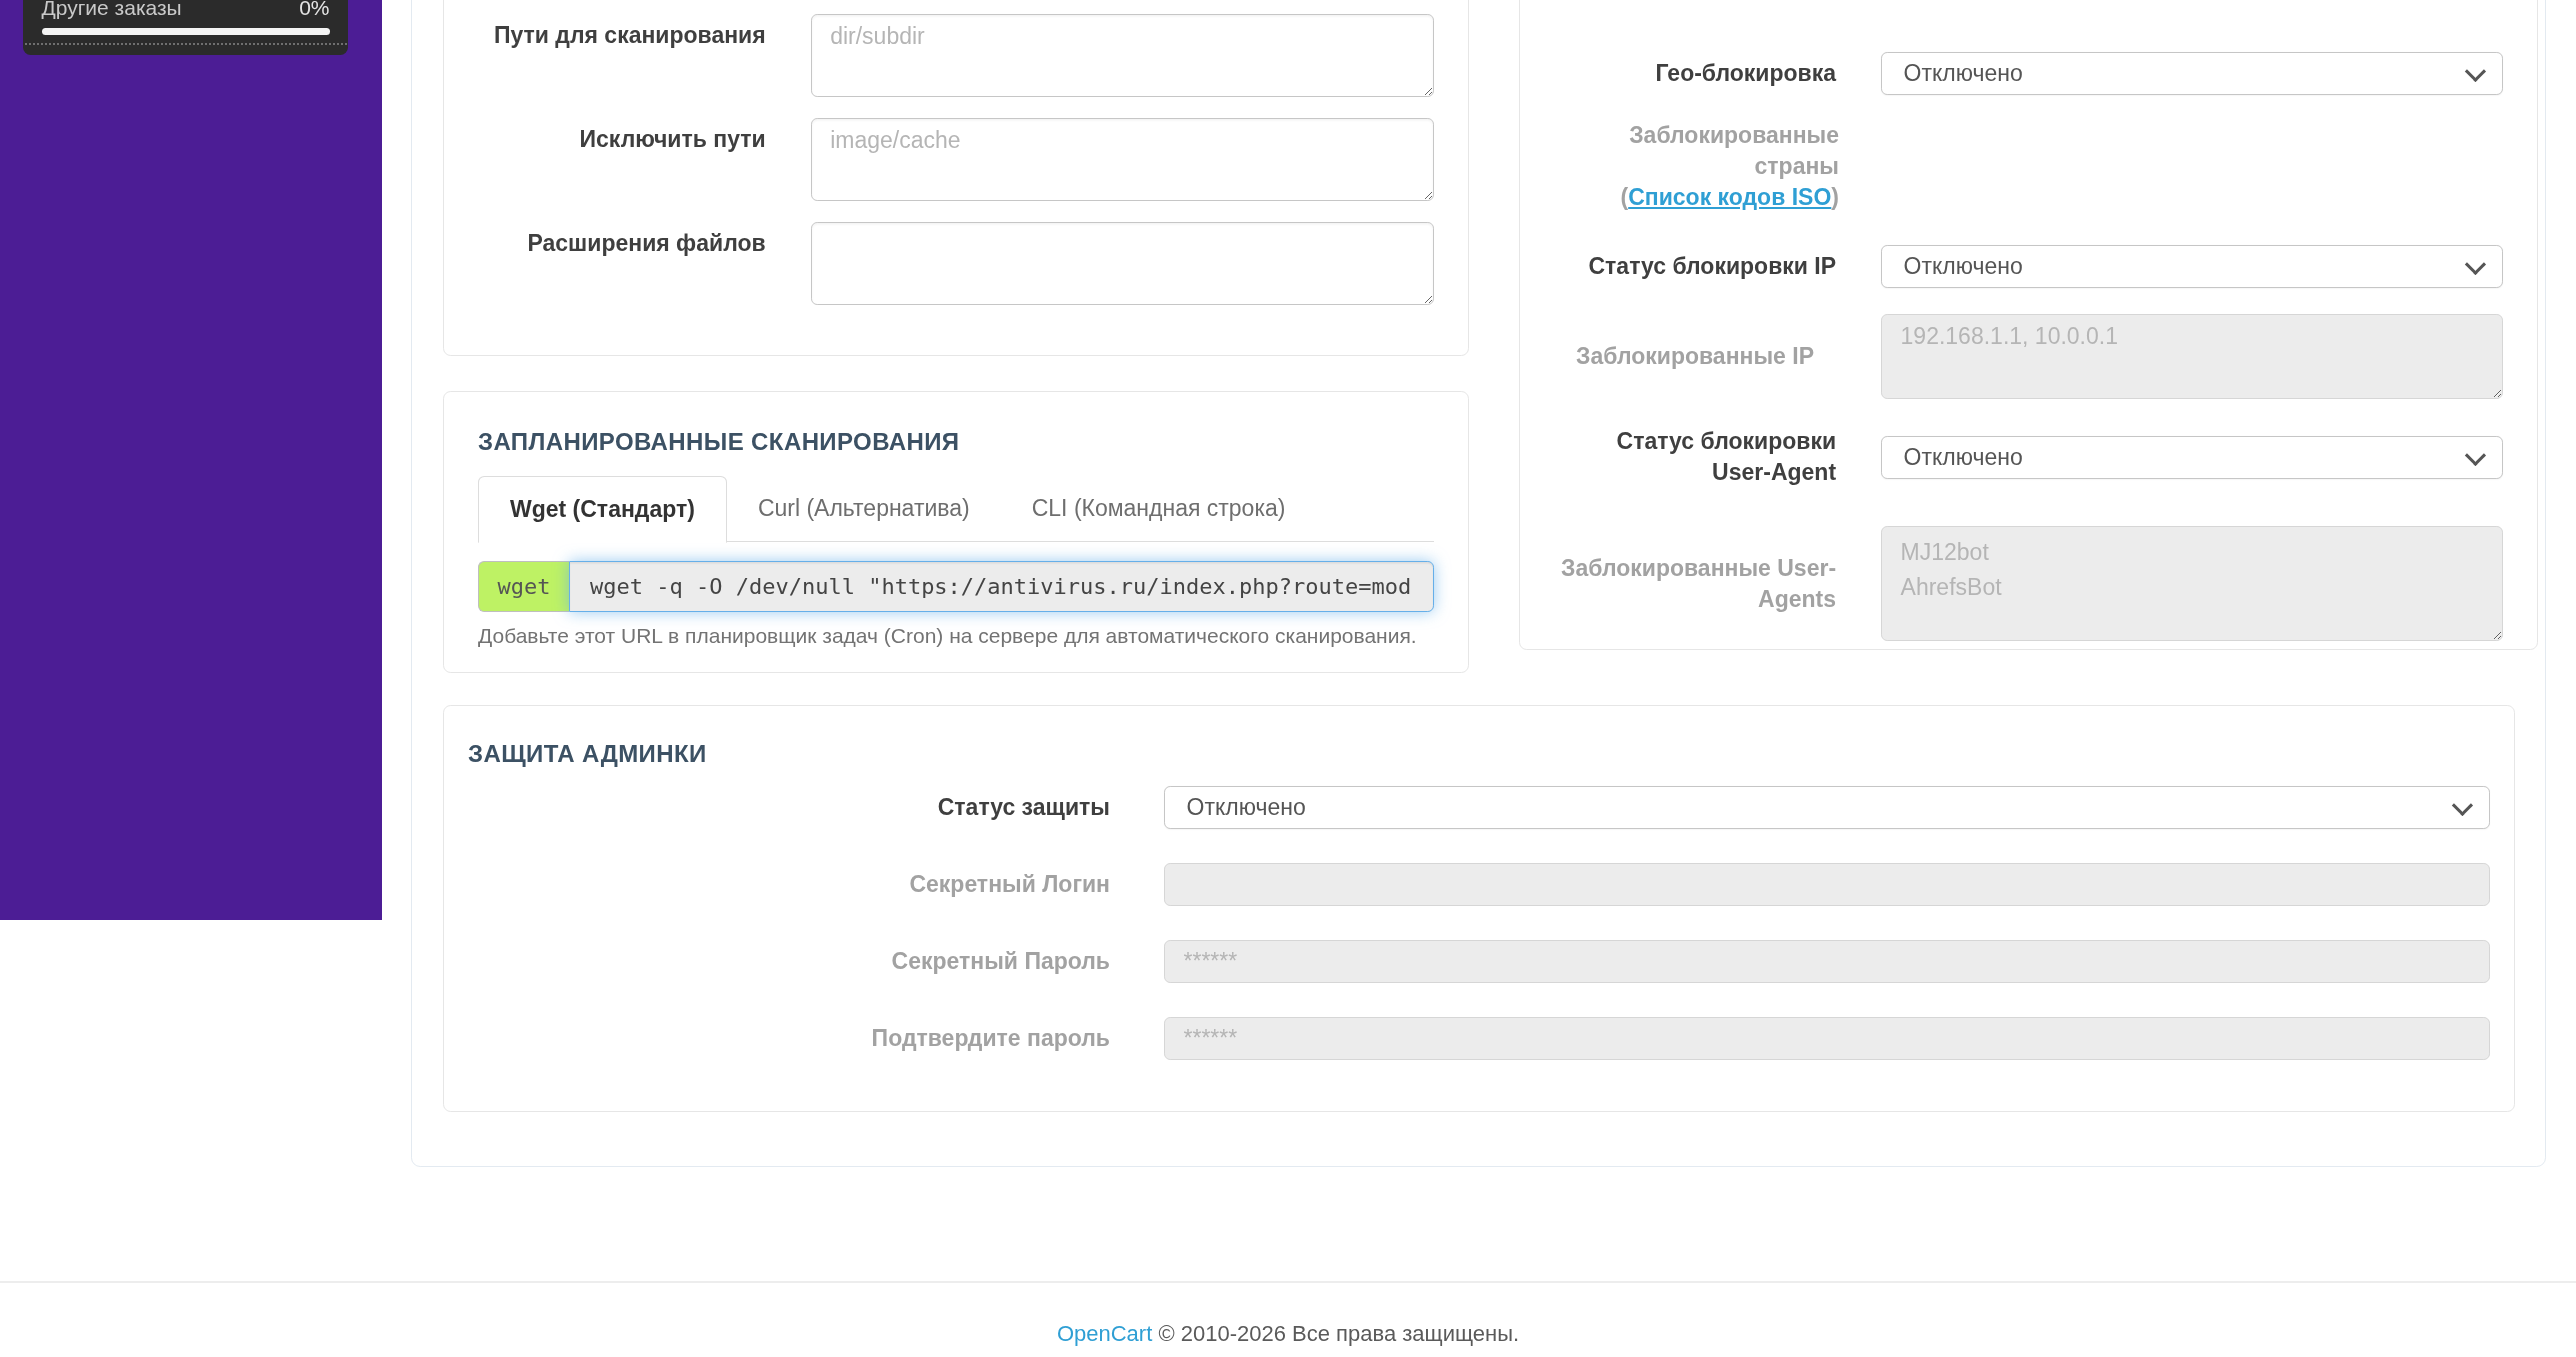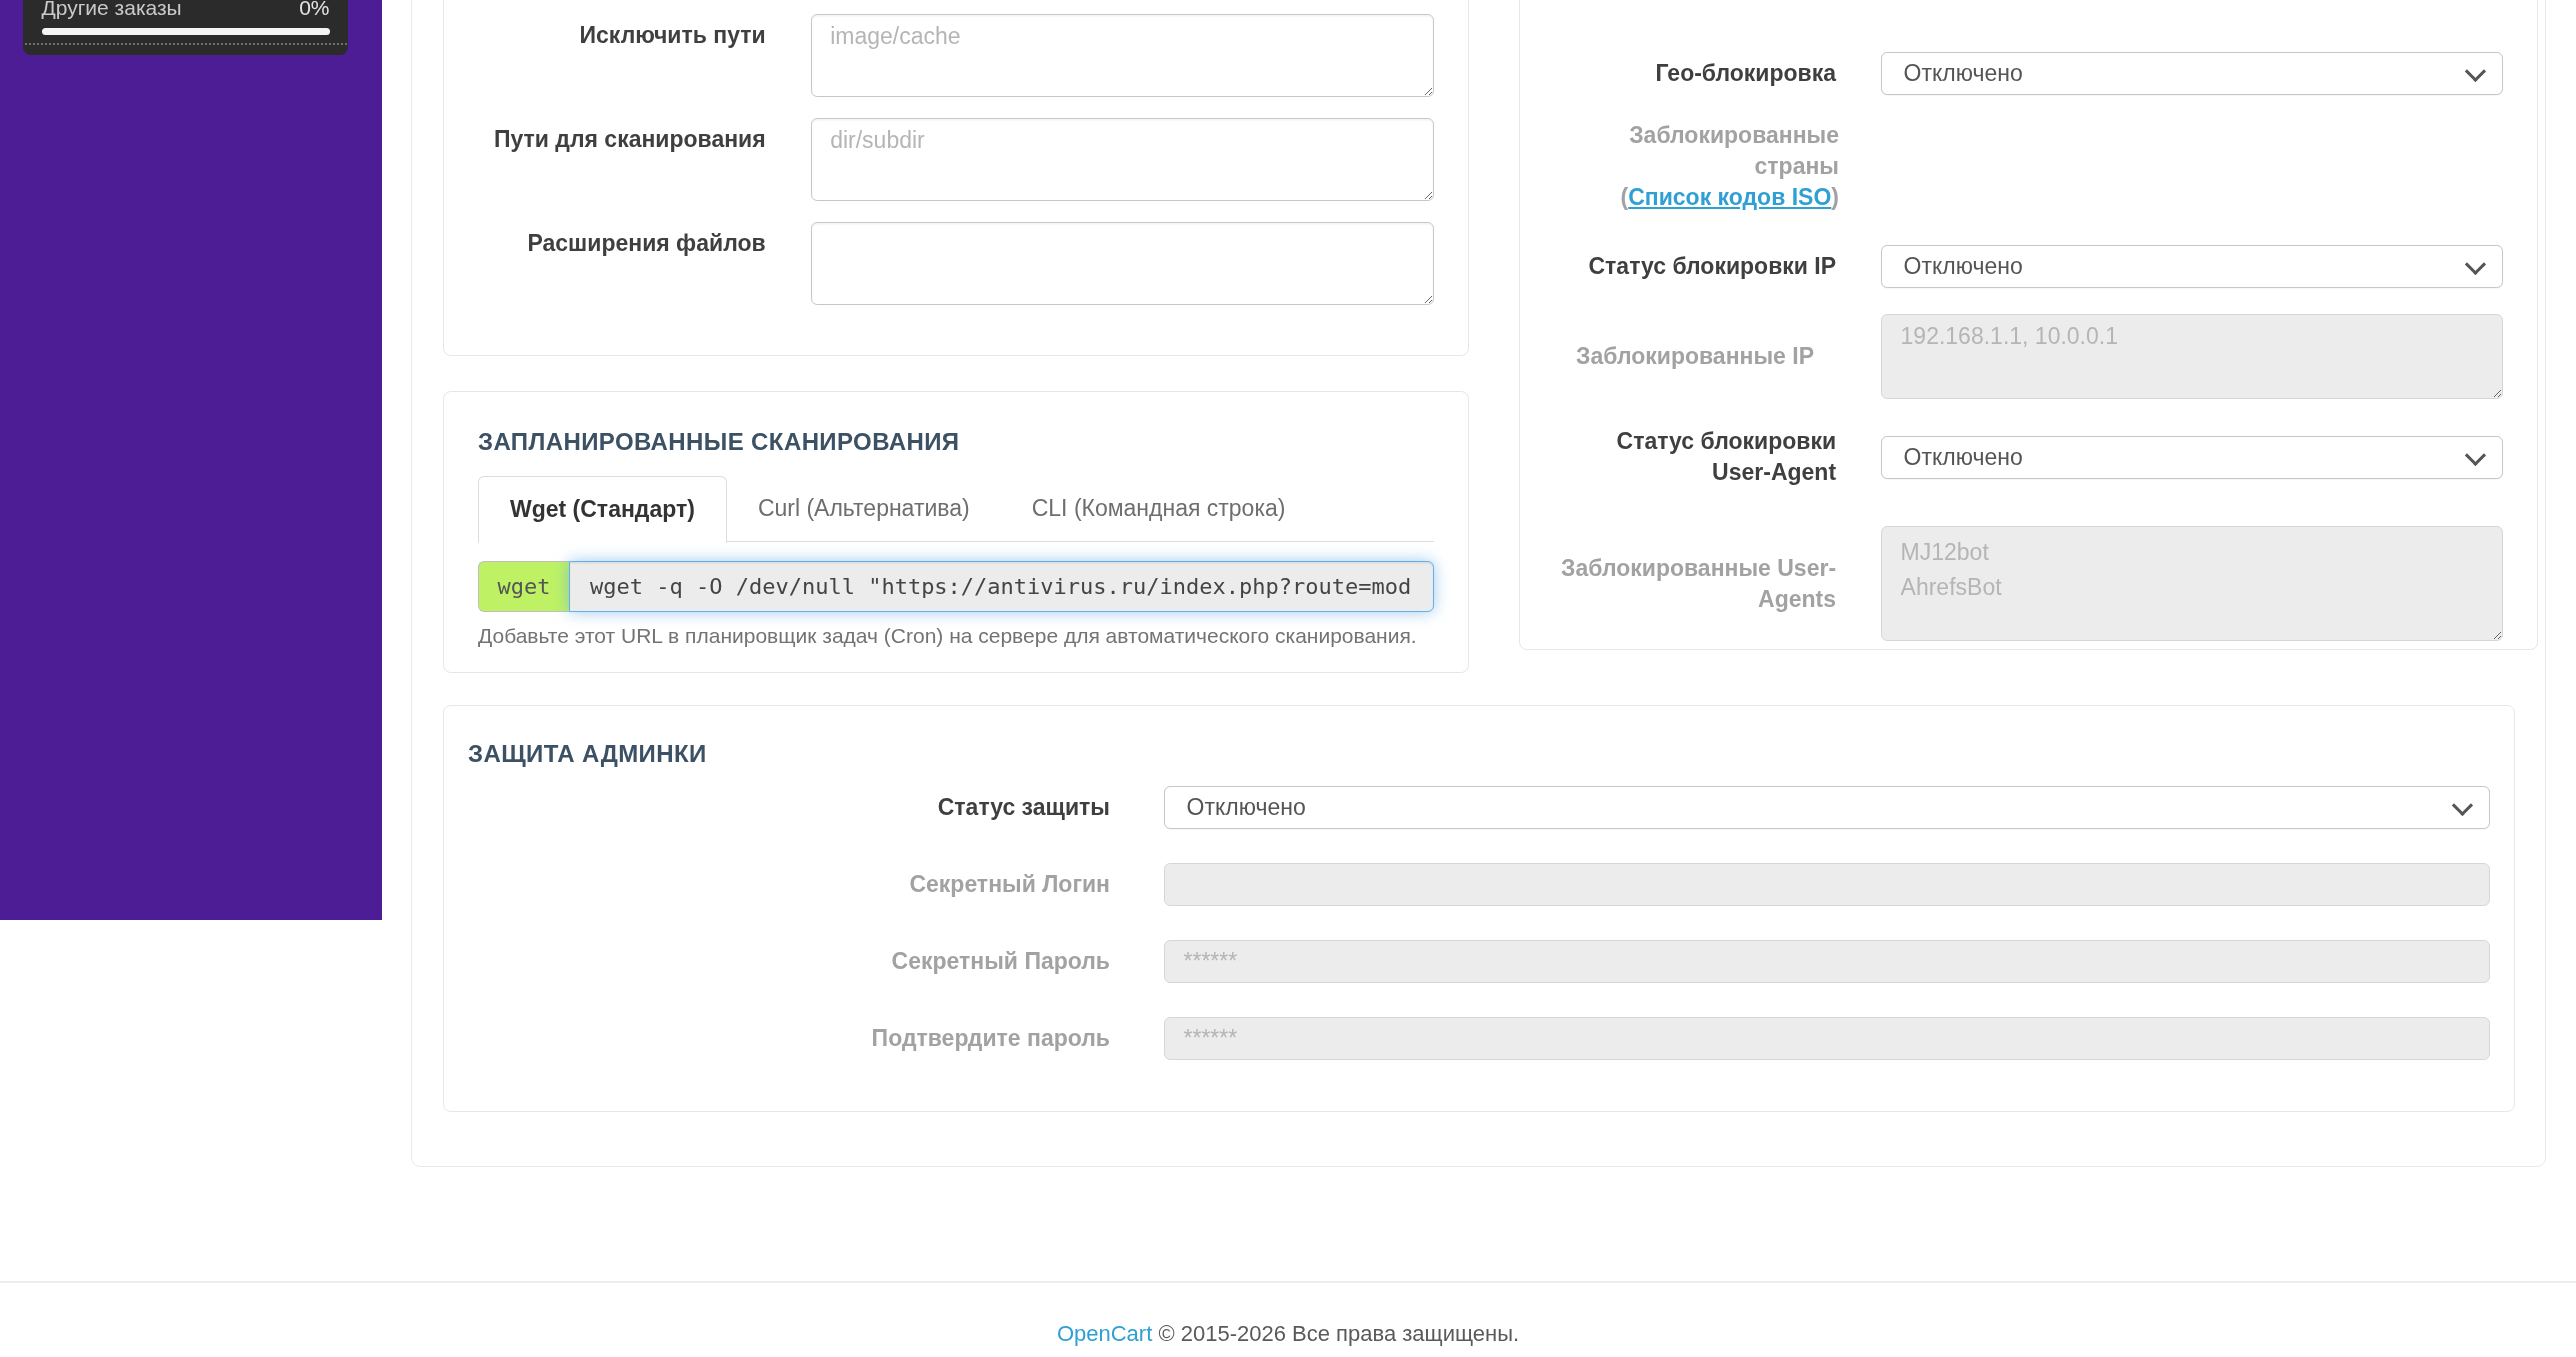--- a/index.html
+++ b/index.html
@@ -73,26 +73,26 @@
     </div>
     <div class="side-progress"></div>
     <div class="side-divider"></div>
   </div>
 </aside>
 
 <div class="outer-panel"></div>
 
 <section class="card" style="left:443px;top:-35px;width:1026px;height:391px;padding:48px 34px 0;">
   <div class="row row-top" style="margin-bottom:21px;">
+    <div class="lbl" style="width:288px;padding-top:6.2px;">Пути для сканирования</div>
+    <textarea class="fc" style="margin-left: 45px; width: 624px; height: 83px;" .="" placeholder="dir/subdir"></textarea>
+  </div>
+  <div class="row row-top" style="margin-bottom:21px;">
     <div class="lbl" style="width:288px;padding-top:6.2px;">Исключить пути</div>
     <textarea class="fc" style="margin-left: 45px; width: 624px; height: 83px;" placeholder="image/cache"></textarea>
-  </div>
-  <div class="row row-top" style="margin-bottom:21px;">
-    <div class="lbl" style="width:288px;padding-top:6.2px;">Пути для сканирования</div>
-    <textarea class="fc" style="margin-left: 45px; width: 624px; height: 83px;" .="" placeholder="dir/subdir"></textarea>
   </div>
   <div class="row row-top">
     <div class="lbl" style="width:288px;padding-top:6.2px;">Расширения файлов</div>
     <textarea class="fc" style="margin-left: 45px; width: 624px; height: 83px;" placeholder=""></textarea>
   </div>
 </section>
 
 <section class="card" style="left:443px;top:391px;width:1026px;height:282px;padding:34px 34px 0;">
   <div class="card-title">ЗАПЛАНИРОВАННЫЕ СКАНИРОВАНИЯ</div>
   <div class="tabs">
@@ -165,15 +165,15 @@
   </div>
   <div class="row row-center">
     <div class="lbl muted" style="width:647px;">Подтвердите пароль</div>
     <input class="fc gray" type="text" style="margin-left: 47px; width: 1336px; height: 43px;" placeholder="******">
   </div>
 </section>
 
 <div class="footer-sep"></div>
 <div class="footer">
   <a>OpenCart</a>
-  <span>© 2015-2026 Все права защищены.</span>
+  <span>© 2010-2026 Все права защищены.</span>
 </div>
 
 
 </body></html>

